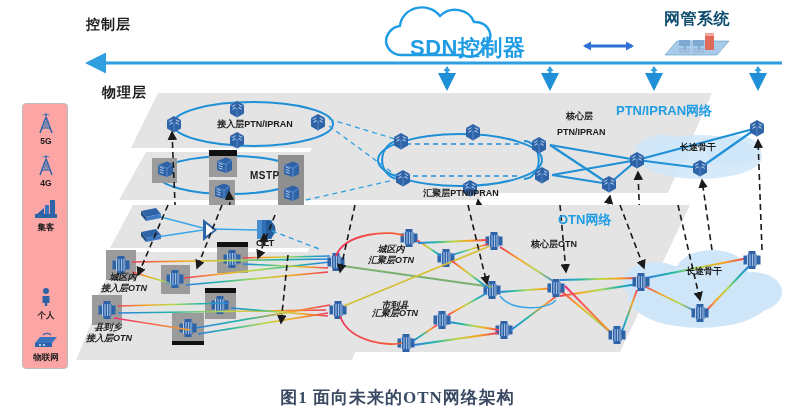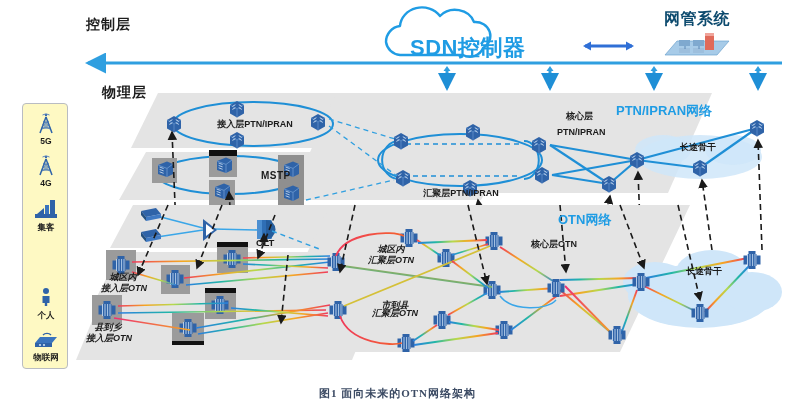--- a/index.html
+++ b/index.html
@@ -26,31 +26,31 @@
   .cap-mstp{font-size:10px;font-weight:700;color:#1b1b1b;letter-spacing:.5px;}
   .cap-olt{font-size:9.5px;font-weight:700;color:#1b1b1b;}
 
   
   .sdn-label{font-size:22px;font-weight:700;color:#1f9ce4;letter-spacing:.5px;}
   .nms-label{font-size:16px;font-weight:700;color:#0c4a6e;letter-spacing:.5px;}
 
   
   #sidebar{
     position:absolute;left:22px;top:103px;width:46px;height:266px;
-    border:1px solid #b9bcc2;border-radius:4px;background:#fef9c3;
+    border:1px solid #b9bcc2;border-radius:4px;background:#fca5a5;
     box-sizing:border-box;
   }
   .side-item{position:absolute;left:0;width:46px;text-align:center;}
   .side-ico{display:block;height:26px;line-height:26px;}
   .side-txt{display:block;font-size:8.5px;font-weight:700;color:#1b1b1b;margin-top:0px;}
 
   .figcap{
     position:absolute;left:0;top:386px;width:795px;text-align:center;
     font-family:"Liberation Serif","DejaVu Serif",serif;
-    font-size:11px;font-weight:700;color:#3b4a63;letter-spacing:1px;
+    font-size:17px;font-weight:700;color:#3b4a63;letter-spacing:1px;
   }
 </style>
 </head>
 <body>
 
 <div id="stage">
 
   <svg id="scene" viewBox="0 0 795 419">
     <defs>
 
@@ -417,21 +417,21 @@
   <div class="lbl layer-name" style="left:86px;top:17px;">控制层</div>
   <div class="lbl layer-name" style="left:86px;top:85px;margin-left:16px;">物理层</div>
 
   <div class="lbl sdn-label" style="left:410px;top:36px;">SDN控制器</div>
   <div class="lbl nms-label" style="left:664px;top:11px;">网管系统</div>
 
   <div class="lbl net-title" style="left:616px;top:104px;">PTN/IPRAN网络</div>
   <div class="lbl net-title" style="left:558px;top:213px;">OTN网络</div>
 
   <div class="lbl cap" style="left:200px;top:120px;width:110px;">接入层PTN/IPRAN</div>
-  <div class="lbl cap-mstp" style="left:217px;top:171px;padding-left:44px;">MSTP</div>
+  <div class="lbl cap-mstp" style="left:206px;top:171px;padding-left:44px;">MSTP</div>
   <div class="lbl cap" style="left:405px;top:161px;width:112px;margin-top:28px;">汇聚层PTN/IPRAN</div>
 
   <div class="lbl cap-l" style="left:566px;top:112px;">核心层</div>
   <div class="lbl cap-l" style="left:557px;top:128px;">PTN/IPRAN</div>
   <div class="lbl cap" style="left:666px;top:143px;width:64px;">长途骨干</div>
 
   <div class="lbl cap-olt" style="left:256px;top:238px;">OLT</div>
 
   <div class="lbl cap2" style="left:91px;top:272px;width:64px;">城区内</div>
   <div class="lbl cap2" style="left:85px;top:283px;width:78px;">接入层OTN</div>

